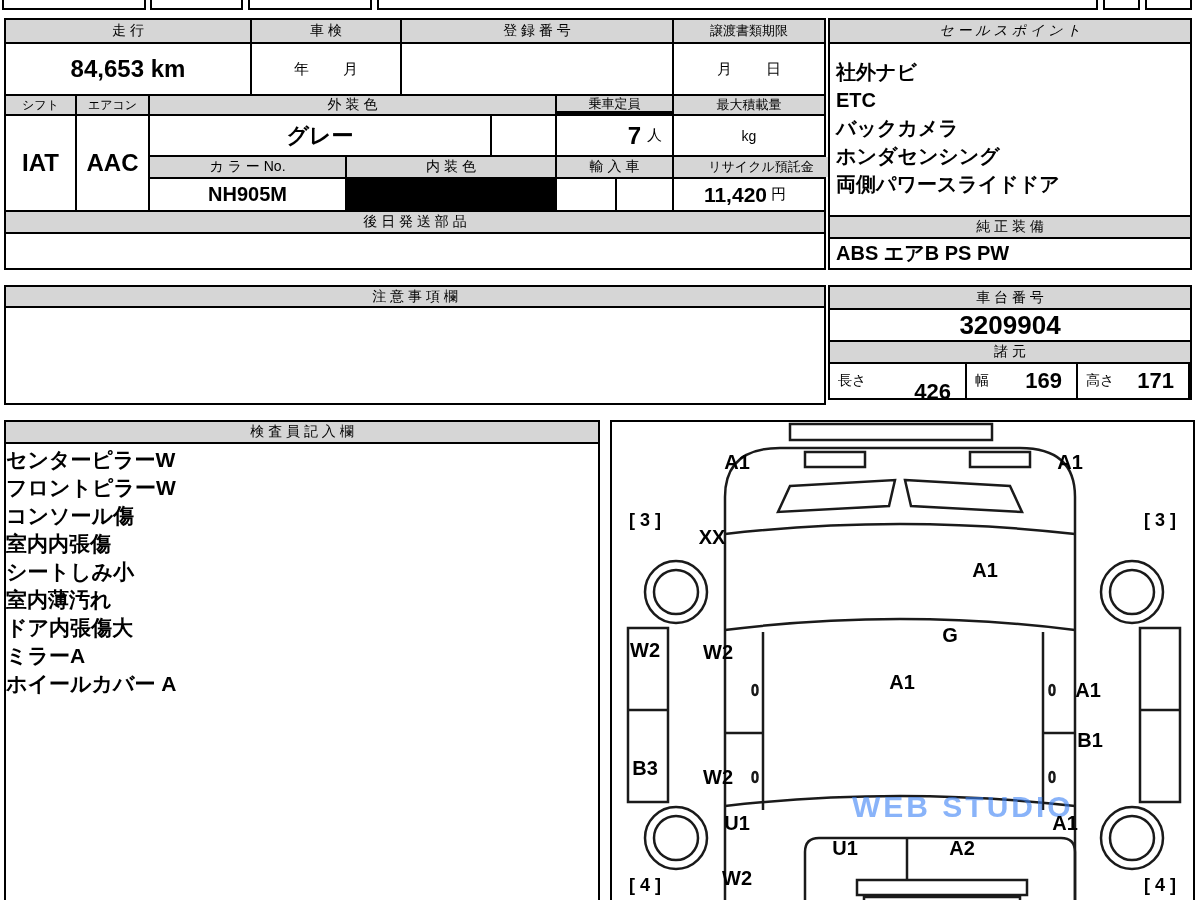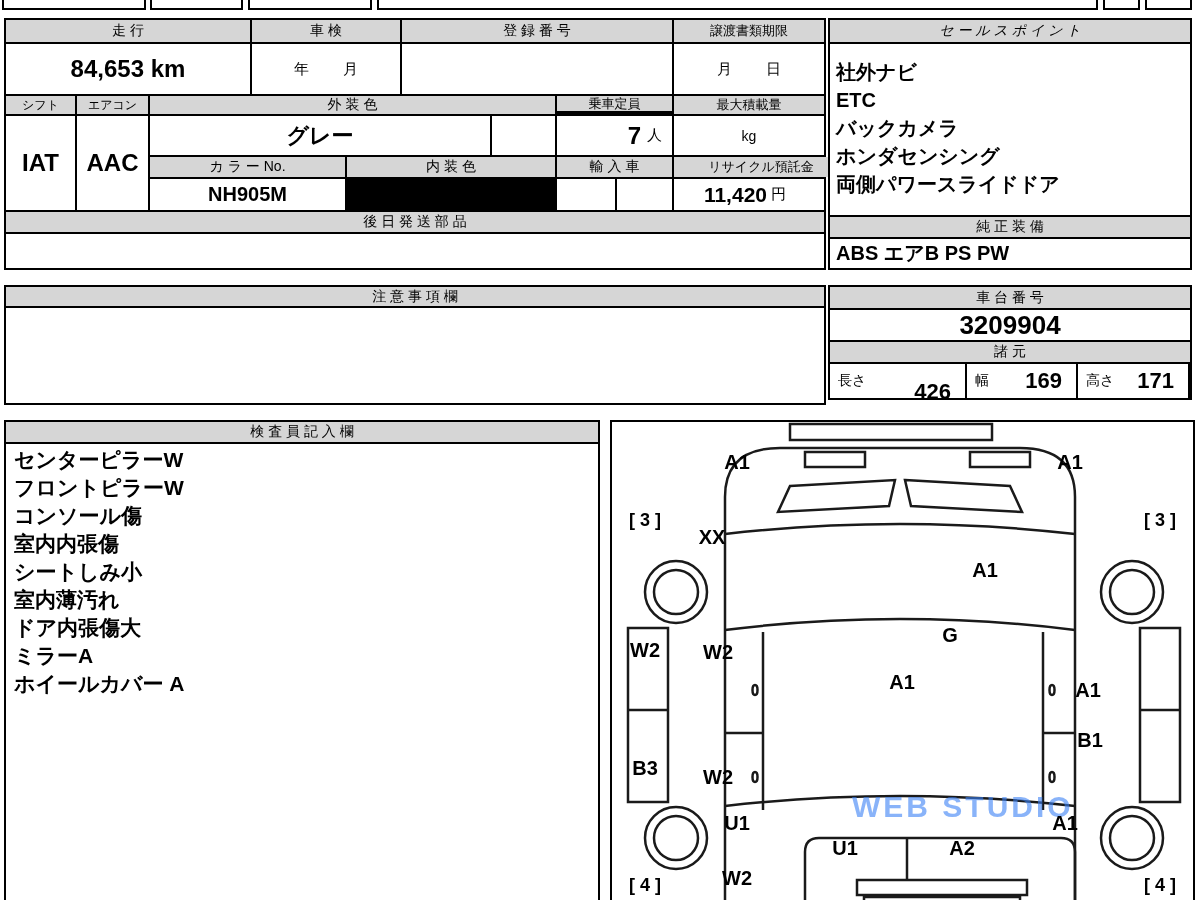--- a/index.html
+++ b/index.html
@@ -13,21 +13,21 @@
   .cell {
     position:absolute; background:#fff; display:flex;
     align-items:center; justify-content:center; font-size:14px;
     white-space:nowrap; overflow:hidden;
   }
   .hdr { background:#d6d6d6; }
   .b { font-weight:bold; }
   .cut { position:absolute; top:0; height:10px; background:#fff; border:2px solid #000; border-top:none; }
   .list-body { display:block; }
   .sales-item { line-height:28px; font-size:20px; font-weight:bold; padding-left:6px; }
-  .insp-item { line-height:28px; font-size:21px; font-weight:bold; padding-left:8px; }
+  .insp-item { line-height:28px; font-size:21px; font-weight:bold; }
   .mark {
     position:absolute; transform:translate(-50%,-50%);
     font-weight:bold; font-size:20px; white-space:nowrap; z-index:3;
   }
   .wm {
     position:absolute; font-size:30px; font-weight:bold; letter-spacing:3px;
     color:#3b82f6; opacity:.6; z-index:2; white-space:nowrap;
   }
   .dim-cell { justify-content:space-between; padding:0 14px 0 8px; }
   svg { position:absolute; left:0; top:0; z-index:1; }

